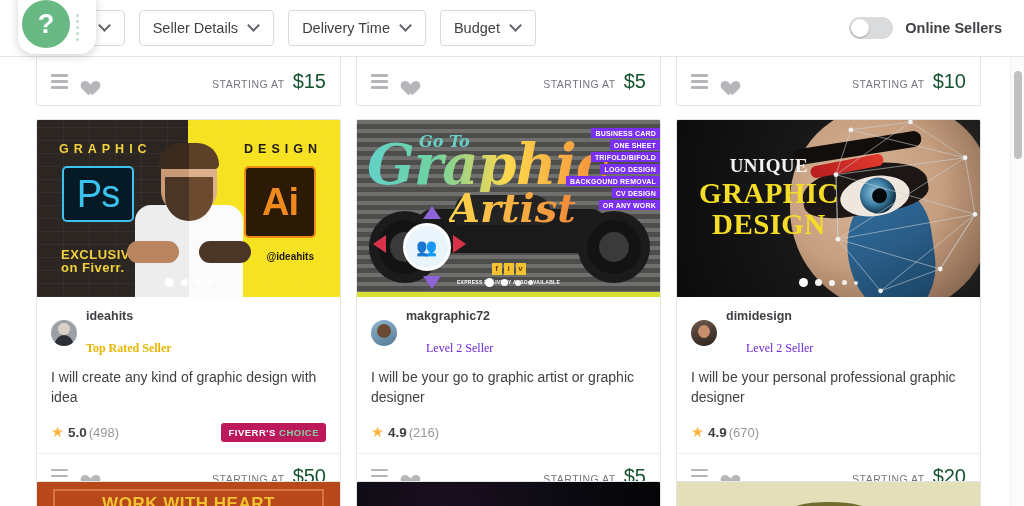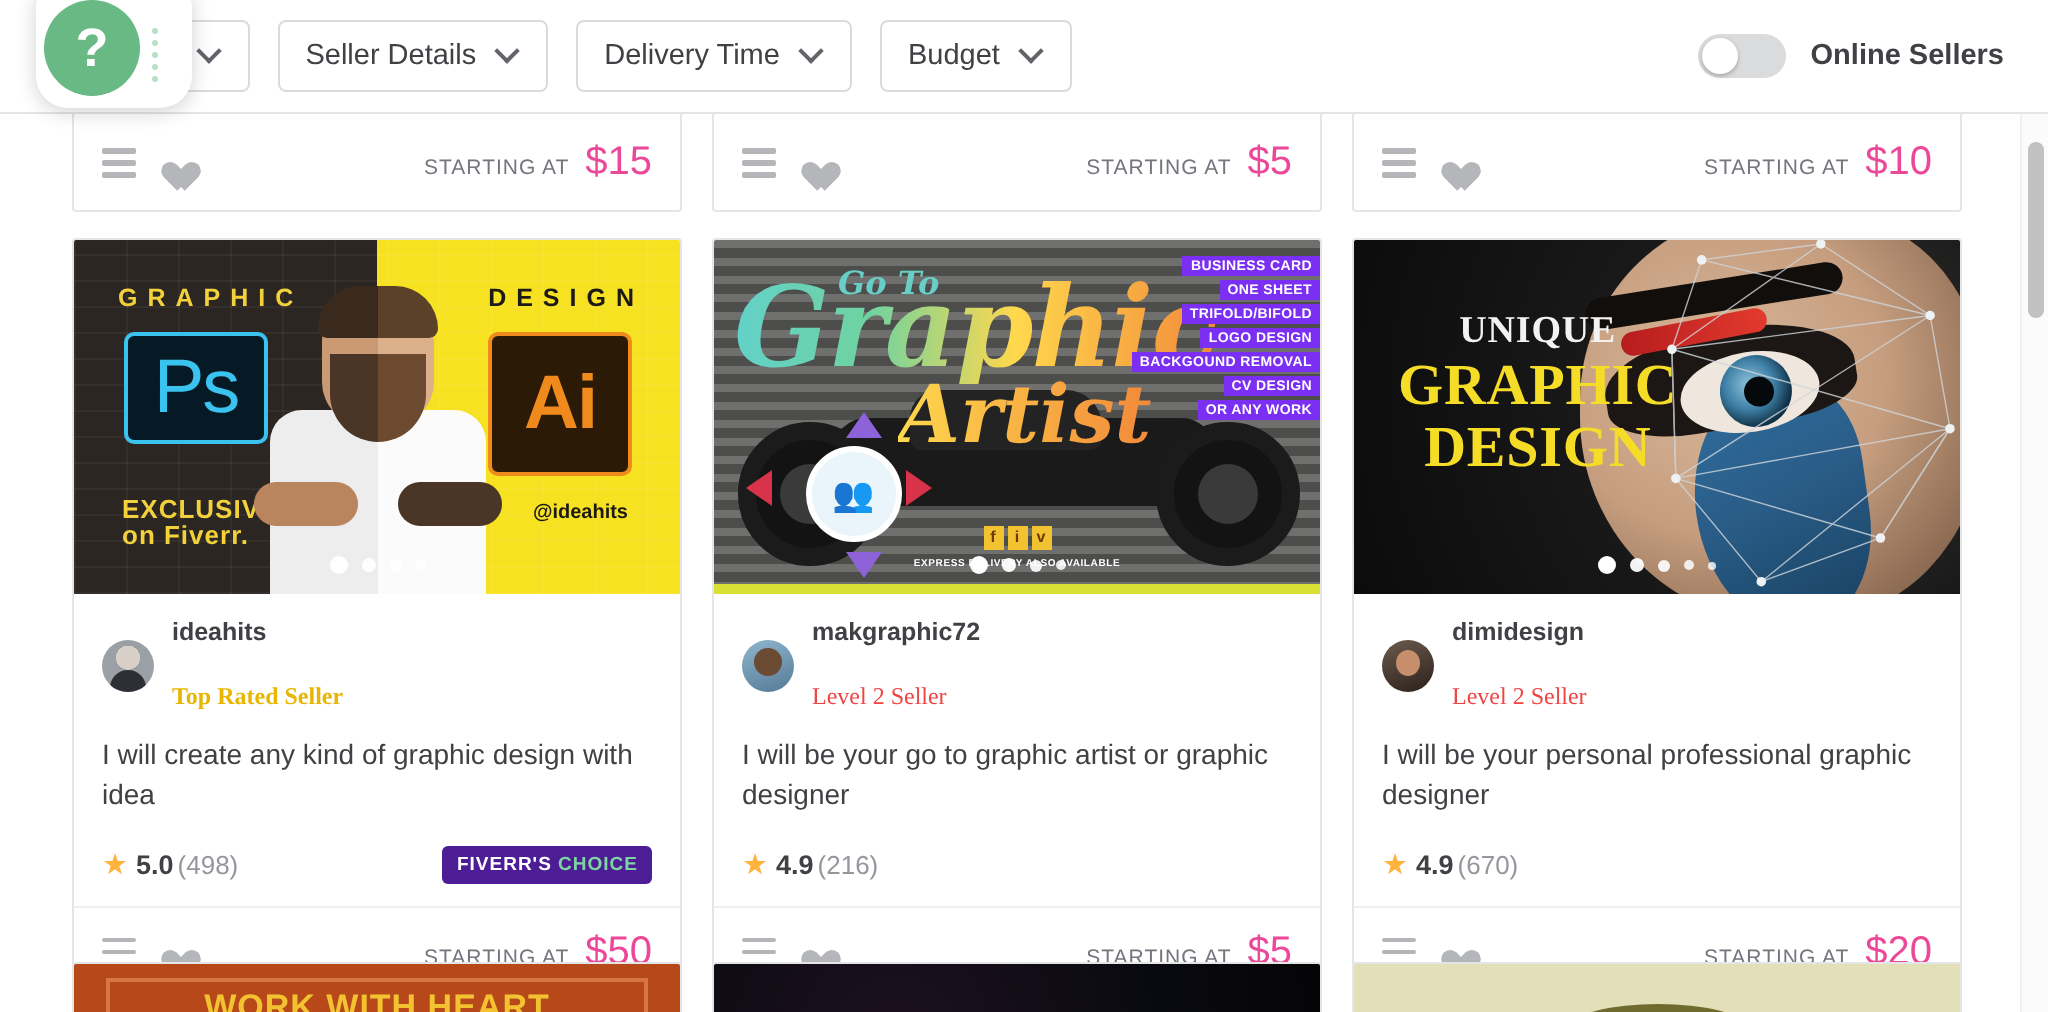--- a/index.html
+++ b/index.html
@@ -147,21 +147,21 @@
   }
   .icon-heart::before { left: 8px; transform: rotate(45deg); transform-origin: 0 100%; }
   .icon-heart::after  { left: 8px; transform: rotate(-45deg); transform-origin: 100% 100%; }
   .price-wrap {
     margin-left: auto; display: flex; align-items: baseline; gap: 8px;
   }
   .starting-at {
     font-size: 10.5px; letter-spacing: .5px;
     color: #74767e; text-transform: uppercase;
   }
-  .price { font-size: 20px; color: #ec4899; }
+  .price { font-size: 20px; color: #14532d; }
 
   
   .card-top-partial { height: 50px; border-radius: 0 0 2px 2px; }
   .card-top-partial .card-foot { border-top: none; height: 49px; }
 
   
   .gig-img {
     position: relative; width: 100%; height: 177px; overflow: hidden;
     cursor: pointer;
   }
@@ -428,36 +428,36 @@
   .av1 { background: radial-gradient(circle at 50% 34%, #d8cfc6 0 28%, #9aa0a6 28% 100%); }
   .av1::after { content:""; position:absolute; left:4px; bottom:0; width:18px; height:11px; background:#2c2f33; border-radius:9px 9px 0 0; }
   .av2 { background: linear-gradient(160deg,#8fb6cf 0%, #557a96 100%); }
   .av2::after { content:""; position:absolute; left:6px; top:4px; width:14px; height:14px; border-radius:50%; background:#6b4b33; }
   .av3 { background: linear-gradient(160deg,#6d5a4e 0%, #2b211b 100%); }
   .av3::after { content:""; position:absolute; left:7px; top:5px; width:12px; height:13px; border-radius:50%; background:#c68e6b; }
   .seller-meta { display: flex; flex-direction: column; gap: 18px; }
   .seller-name { font-size: 12.5px; color: #404145; font-weight: bold; cursor: pointer; }
   .seller-level { font-size: 12px; font-family: Liberation Serif, serif; }
   .lvl-top { color: #e8b600; font-weight: bold; }
-  .lvl-2 { color: #ef4444; }
+  .lvl-2 { color: #6d28d9; margin-left: 20px; }
   .gig-title {
     margin-top: 11px;
     font-size: 14px; line-height: 20px; color: #404145;
     cursor: pointer;
   }
   .rating-row {
     display: flex; align-items: center;
     margin-top: 13px; height: 24px;
   }
   .star { color: #ffb33e; font-size: 14.5px; margin-right: 4px; }
   .rate-num { font-size: 13.5px; font-weight: bold; color: #404145; }
   .rate-count { font-size: 13px; color: #95979d; margin-left: 2px; }
   .choice-badge {
     margin-left: auto;
-    background: #4c1d95; border-radius: 3px;
+    background: #be185d; border-radius: 3px;
     padding: 4px 7px;
     font-size: 9.5px; font-weight: bold; letter-spacing: .5px;
   }
   .choice-badge .w { color: #ffffff; }
   .choice-badge .g { color: #7fd3a3; }
 
   .info-pad { height: 9px; }
 
   
   .card-bottom-partial { height: 32px; overflow: hidden; }

